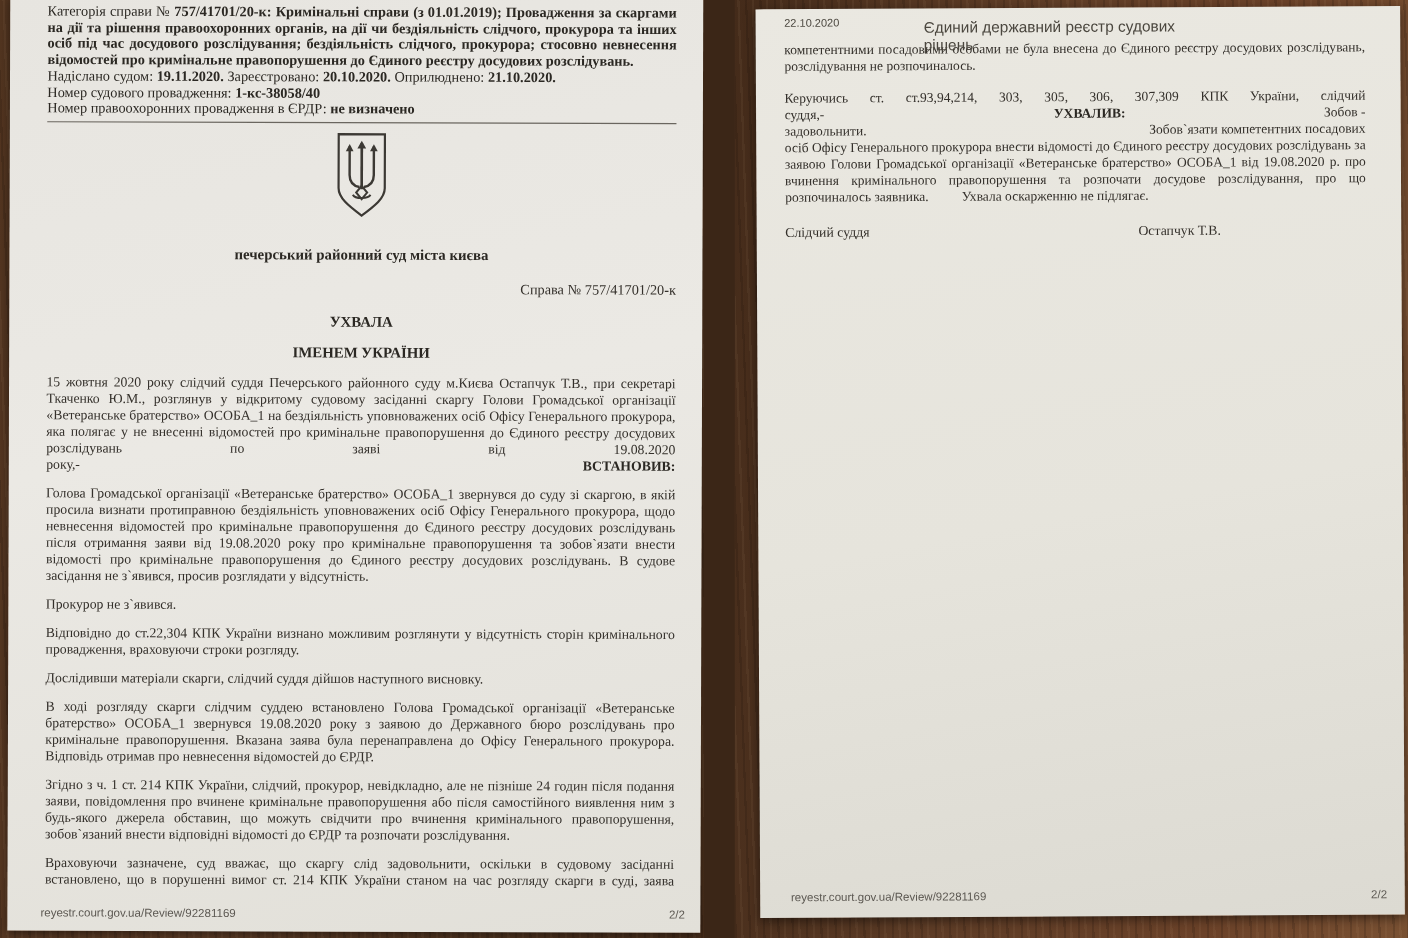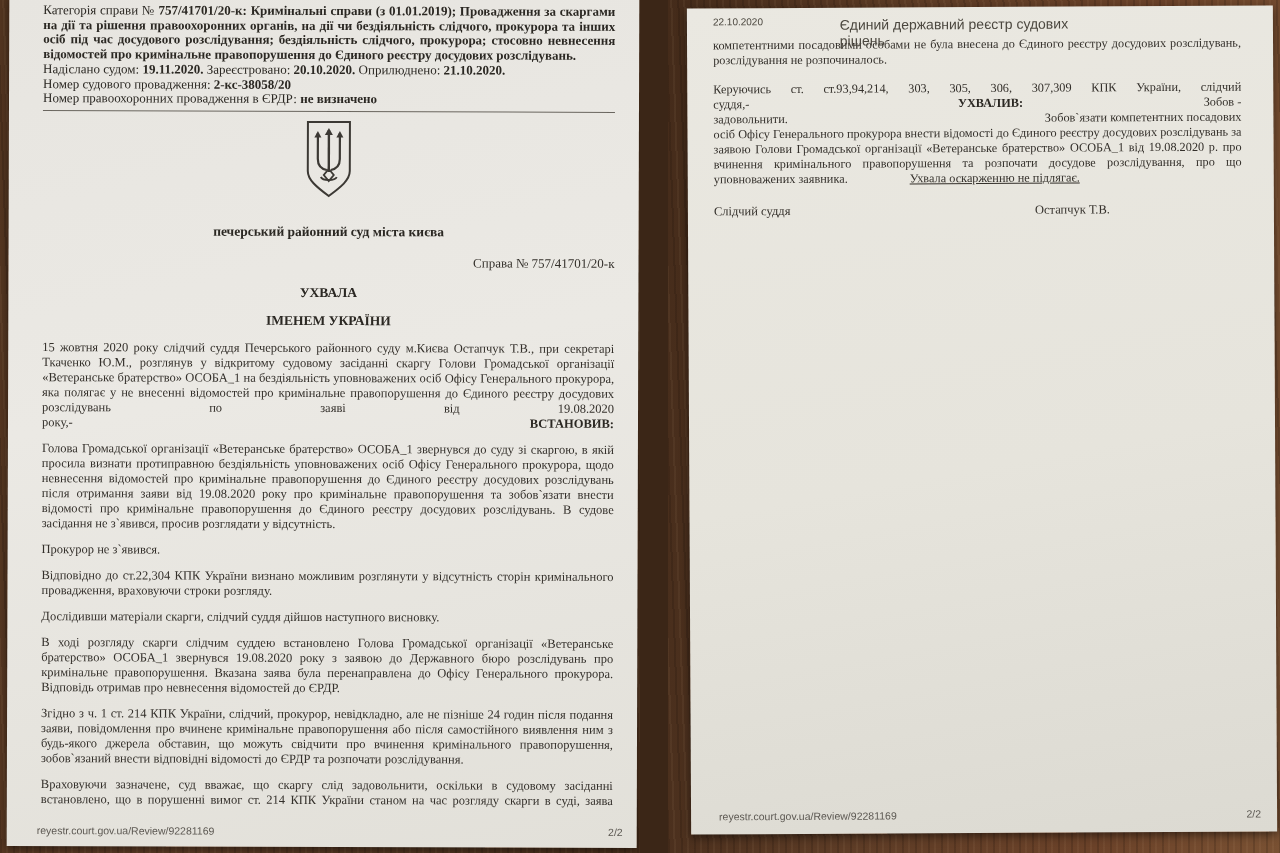--- a/index.html
+++ b/index.html
@@ -58,21 +58,21 @@
 
       <div class="hdr">
         <span class="lbl">Категорія справи № </span><span>757/41701/20-к</span><span>: </span><span>Кримінальні справи (з 01.01.2019); Провадження за скаргами на дії та рішення правоохоронних органів, на дії чи бездіяльність слідчого, прокурора та інших осіб під час досудового розслідування; бездіяльність слідчого, прокурора; стосовно невнесення відомостей про кримінальне правопорушення до Єдиного реєстру досудових розслідувань.</span>
       </div>
 
       <div class="meta-line">
         <span>Надіслано судом: </span><b>19.11.2020.</b><span> Зареєстровано: </span><b>20.10.2020.</b><span> Оприлюднено: </span><b>21.10.2020.</b>
       </div>
 
       <div class="meta-line">
-        <span>Номер судового провадження: </span><b>2-кс-38058/20</b>
+        <span>Номер судового провадження: </span><b>1-кс-38058/40</b>
       </div>
 
       <div class="meta-line">
         <span>Номер правоохоронних провадження в ЄРДР: </span><b>не визначено</b>
       </div>
 
       <hr class="rule">
 
       <svg class="emblem" width="64" height="80" viewBox="0 0 64 80">
         <path d="M11 3 H53 V52 C53 61 44 68 32 77 C20 68 11 61 11 52 Z" fill="none" stroke="#3c3934" stroke-width="2"></path>
@@ -131,22 +131,22 @@
             <span>суддя,-</span>
             <span class="bold" style="margin-left:28px;">УХВАЛИВ:</span>
             <span>Зобов -</span>
           </div>
           <div class="split-row">
             <span>задовольнити.</span>
             <span>Зобов`язати компетентних посадових</span>
           </div>
           <div class="body-text justify-last">осіб Офісу Генерального прокурора внести відомості до Єдиного реєстру досудових розслідувань за заявою  Голови Громадської організації «Ветеранське братерство» ОСОБА_1 від  19.08.2020 р.  про вчинення кримінального правопорушення та розпочати досудове розслідування, про що</div>
           <div class="split-row" style="justify-content:flex-start;">
-            <span>уповноважених заявника.</span>
-            <span style="margin-left:62px;text-decoration:underline;">Ухвала оскарженню не підлягає.</span>
+            <span>розпочиналось заявника.</span>
+            <span style="margin-left:30px;">Ухвала оскарженню не підлягає.</span>
           </div>
         </div>
 
         <div class="sig-row">
           <span>Слідчий суддя</span>
           <span class="judge-name">Остапчук Т.В.</span>
         </div>
       </div>
 
       <div class="footer-row footer-row-2">

